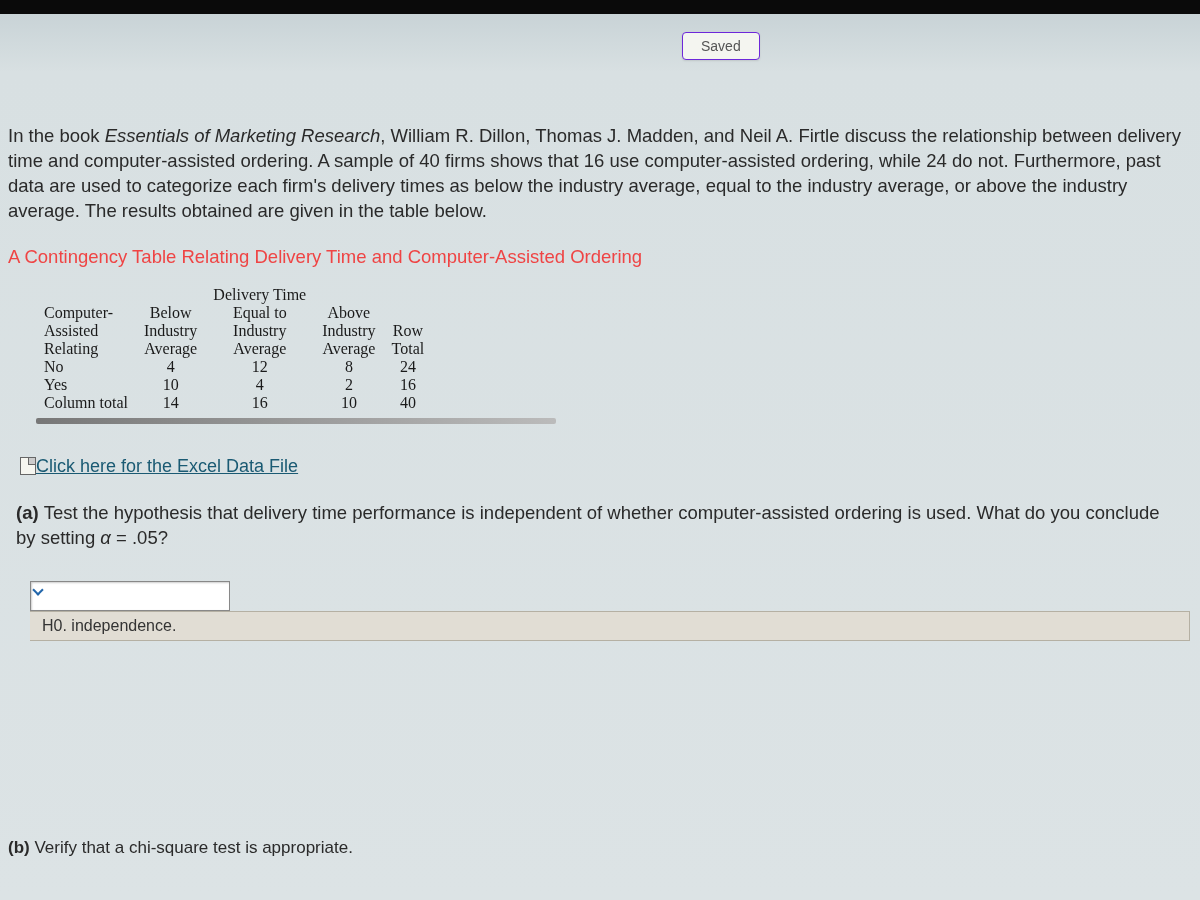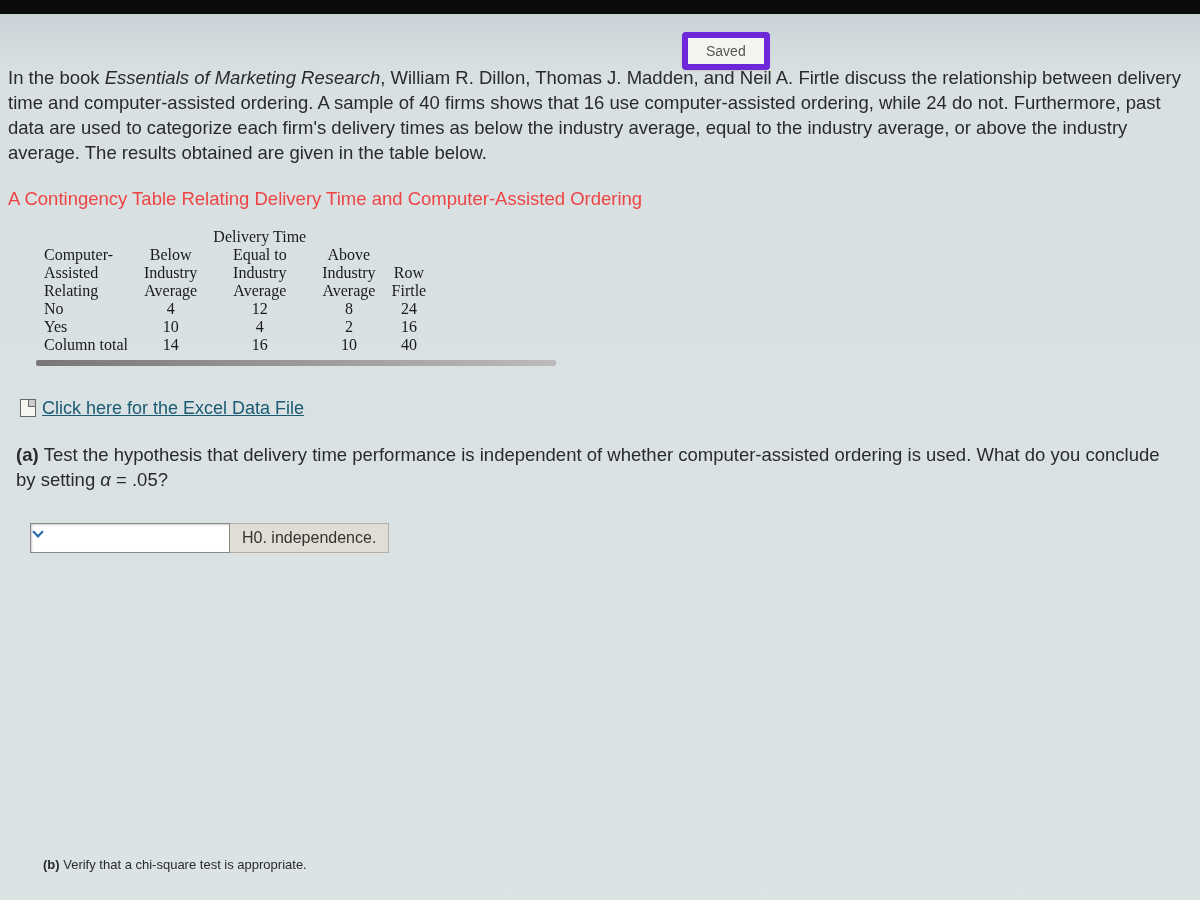--- a/index.html
+++ b/index.html
@@ -14,29 +14,29 @@
   }
   .top-dark {
     height: 14px;
     background: #0a0a0a;
   }
   .saved-pill {
     position: absolute;
     top: 32px;
     left: 682px;
     background: #f4f5f0;
-    border: 6px solid #6d28d9;
+    border: 1px solid #6d28d9;
     border-radius: 4px;
     padding: 5px 18px;
     font-size: 14px;
     color: #555;
     box-shadow: 0 1px 2px rgba(0,0,0,0.1);
   }
   .content {
-    padding: 52px 10px 0 8px;
+    padding: 110px 10px 0 8px;
   }
   .intro {
     font-size: 18.5px;
     line-height: 1.35;
     color: #2a2a2a;
     margin-bottom: 22px;
   }
   .intro .book-title {
     font-style: italic;
   }
@@ -65,21 +65,20 @@
     height: 6px;
     width: 520px;
     margin: 4px 0 0 28px;
     background: linear-gradient(90deg, #777 0%, #bbb 100%);
     border-radius: 2px;
   }
   .excel-link-row {
     margin: 32px 0 0 12px;
     display: flex;
     align-items: center;
-    gap: 6px;
   }
   .doc-icon {
     width: 16px;
     height: 18px;
     border: 1px solid #666;
     background: #f6f6f0;
     position: relative;
   }
   .doc-icon::before {
     content: "";
@@ -99,20 +98,21 @@
     margin: 24px 8px 12px 8px;
     font-size: 18.5px;
     line-height: 1.35;
   }
   .question .label { font-weight: bold; }
   .question .alpha { font-style: italic; }
   .answer-row {
     margin: 30px 0 0 22px;
     display: flex;
     align-items: stretch;
+    flex-direction: column;
   }
   .dropdown-box {
     width: 200px;
     height: 30px;
     background: #fff;
     border: 1px solid #888;
     position: relative;
     box-shadow: inset 1px 1px 2px rgba(0,0,0,0.2);
   }
   .dropdown-box::after {
@@ -130,24 +130,23 @@
     border: 1px solid #b5b0a3;
     border-left: none;
     padding: 0 12px;
     display: flex;
     align-items: center;
     font-size: 16px;
     color: #333;
   }
   .question-b {
     position: absolute;
-    bottom: 28px;
+    bottom: 42px;
     left: 8px;
-    font-size: 13px;
-    margin-left: 35px;
+    font-size: 17px;
   }
   .question-b .label { font-weight: bold; }
 </style>
 </head>
 <body>
 
 <div class="top-dark"></div>
 
 <div class="saved-pill">Saved</div>
 
@@ -180,21 +179,21 @@
       <td>Industry</td>
       <td>Industry</td>
       <td>Industry</td>
       <td>Row</td>
     </tr>
     <tr>
       <td class="left">Relating</td>
       <td>Average</td>
       <td>Average</td>
       <td>Average</td>
-      <td>Firtle</td>
+      <td>Total</td>
     </tr>
     <tr>
       <td class="left">No</td>
       <td class="numcell">4</td>
       <td class="numcell">12</td>
       <td class="numcell">8</td>
       <td class="numcell">24</td>
     </tr>
     <tr>
       <td class="left">Yes</td>

